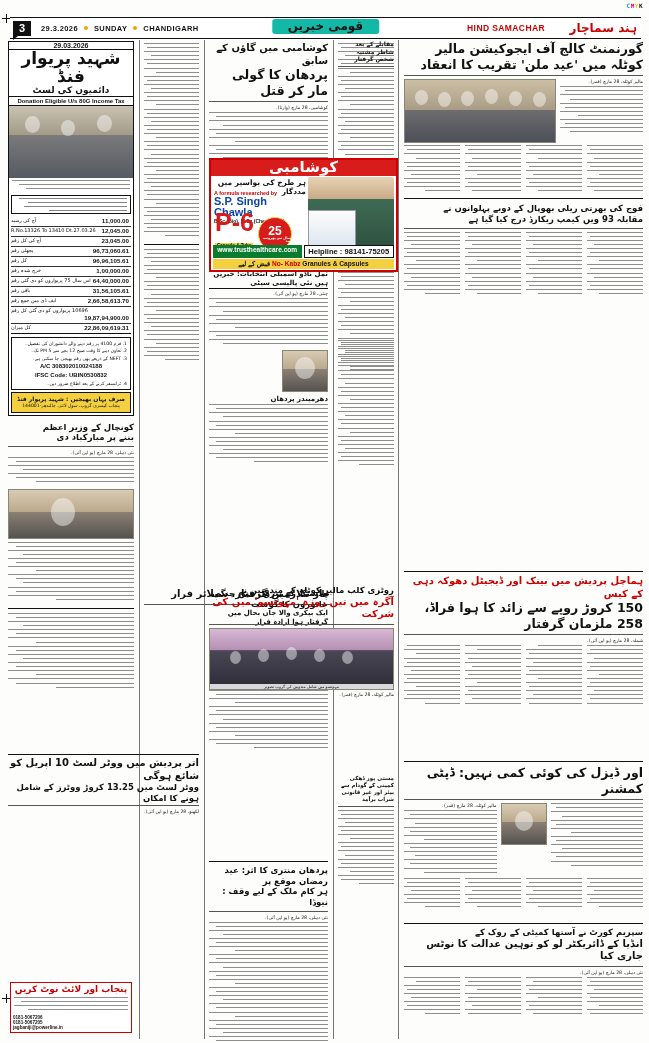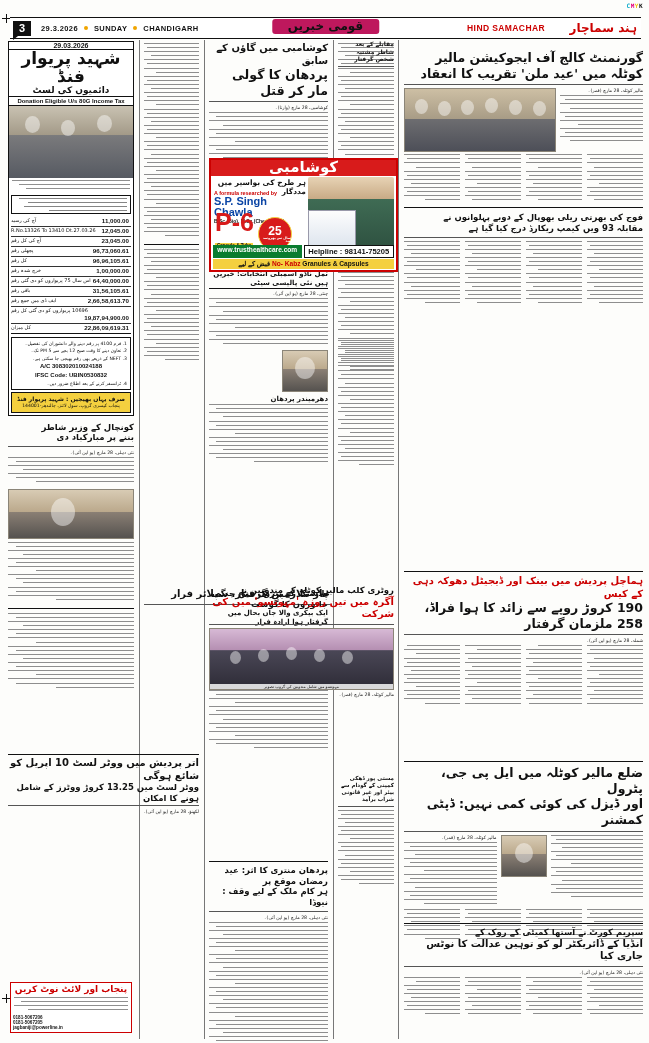--- a/index.html
+++ b/index.html
@@ -58,21 +58,21 @@
   }
   .dateline{
     font-family:"Liberation Sans",sans-serif;
     font-size:7.5px;font-weight:bold;letter-spacing:.4px;
     color:#111;margin-left:10px;
     display:flex;align-items:center;gap:6px;
   }
   .dot{width:4px;height:4px;border-radius:50%;background:#f0a500;display:inline-block;}
   .qaumi{
     position:absolute;left:50%;transform:translateX(-50%);
-    background:#be185d;
+    background:#14b8a6;
     padding:1px 16px;
     border-radius:3px;
     font-size:12px;font-weight:bold;color:#111;
     font-family:"DejaVu Sans",sans-serif;
     direction:rtl;
     line-height:1.1;
     top:1px;
   }
   .brand-en{
     position:absolute;right:96px;
@@ -374,21 +374,21 @@
           <div style="font-size:4.6px;direction:rtl;line-height:1.6;">4. ٹرانسفر کرنے کے بعد اطلاع ضرور دیں۔</div>
         </div>
 
         <div class="bank-strip" style="margin:2px;">
           <div>صرف یہاں بھیجیں : شہید پریوار فنڈ</div>
           <div style="font-size:4.6px;font-weight:normal;">پنجاب کیسری گروپ، سول لائنز، جالندھر-144001</div>
         </div>
       </div>
 
       <div style="margin-top:6px;">
-        <div class="hl h-sm">کونچال کے وزیر شاطر</div>
+        <div class="hl h-sm">کونچال کے وزیر اعظم</div>
         <div class="hl h-sm">بننے پر مبارکباد دی</div>
         <div class="hrule"></div>
         <div class="byline">نئی دہلی، 28 مارچ (یو این آئی)۔</div>
         <div class="txt">
           <div class="ln s1"></div>
             <div class="ln s2"></div>
             <div class="ln s1"></div>
             <div class="ln s3"></div>
           <div class="ln s1"></div>
             <div class="ln s2"></div>
@@ -905,21 +905,21 @@
           <div class="ln s4"></div>
         <div class="ln s1"></div>
           <div class="ln s2"></div>
           <div class="ln s5"></div>
       </div>
     </div>
 
     <div class="col" style="left:396px;width:239px;">
 
       <div>
-        <div class="hl h-lg" style="margin-top:10px;">گورنمنٹ کالج آف ایجوکیشن مالیر کوٹلہ میں 'عید ملن' تقریب کا انعقاد</div>
+        <div class="hl h-lg" style="margin-top:1px;">گورنمنٹ کالج آف ایجوکیشن مالیر کوٹلہ میں 'عید ملن' تقریب کا انعقاد</div>
         <div class="hrule"></div>
         <div style="display:flex;gap:4px;margin-top:2px;">
           <div class="photo grp" style="width:150px;height:62px;">
             <div class="ph-head" style="left:10px;top:10px;width:13px;height:15px;"></div>
             <div class="ph-head" style="left:33px;top:12px;width:13px;height:15px;"></div>
             <div class="ph-head" style="left:56px;top:11px;width:13px;height:15px;"></div>
             <div class="ph-head" style="left:80px;top:9px;width:13px;height:15px;"></div>
             <div class="ph-head" style="left:104px;top:11px;width:13px;height:15px;"></div>
             <div class="ph-head" style="left:128px;top:12px;width:13px;height:15px;"></div>
           </div>
@@ -1062,21 +1062,21 @@
             <div class="ln s2"></div>
             <div class="ln s1"></div>
             <div class="ln s5"></div>
         </div>
       </div>
     </div>
 
     <div style="position:absolute;left:396px;top:528px;width:239px;">
       <div class="hrule thick"></div>
       <div class="hl h-md red" style="margin-top:1px;">ہماچل پردیش میں بینک اور ڈیجیٹل دھوکہ دہی کے کیس</div>
-      <div class="hl h-lg">190 کروڑ روپے سے زائد کا ہوا فراڈ، 258 ملزمان گرفتار</div>
+      <div class="hl h-lg">150 کروڑ روپے سے زائد کا ہوا فراڈ، 258 ملزمان گرفتار</div>
       <div class="hrule"></div>
       <div class="byline">شملہ، 28 مارچ (یو این آئی)۔</div>
       <div class="txt" style="columns:4;column-gap:5px;">
         <div class="ln s1"></div>
           <div class="ln s2"></div>
           <div class="ln s1"></div>
           <div class="ln s3"></div>
         <div class="ln s1"></div>
           <div class="ln s2"></div>
           <div class="ln s1"></div>
@@ -1131,21 +1131,20 @@
           <div class="ln s4"></div>
         <div class="ln s1"></div>
           <div class="ln s2"></div>
           <div class="ln s1"></div>
           <div class="ln s5"></div>
       </div>
     </div>
 
     <div style="position:absolute;left:396px;top:718px;width:239px;">
       <div class="hrule thick"></div>
-      <div class="hl h-lg" style="margin-top:1px;">ضلع مالیر کوٹلہ میں ایل پی جی، پٹرول</div>
       <div class="hl h-lg">اور ڈیزل کی کوئی کمی نہیں: ڈپٹی کمشنر</div>
       <div class="hrule"></div>
       <div style="display:flex;gap:4px;">
         <div class="txt" style="flex:1;">
           <div class="byline">مالیر کوٹلہ، 28 مارچ (قمر)۔</div>
           <div class="ln s1"></div>
             <div class="ln s2"></div>
             <div class="ln s1"></div>
             <div class="ln s3"></div>
           <div class="ln s1"></div>

